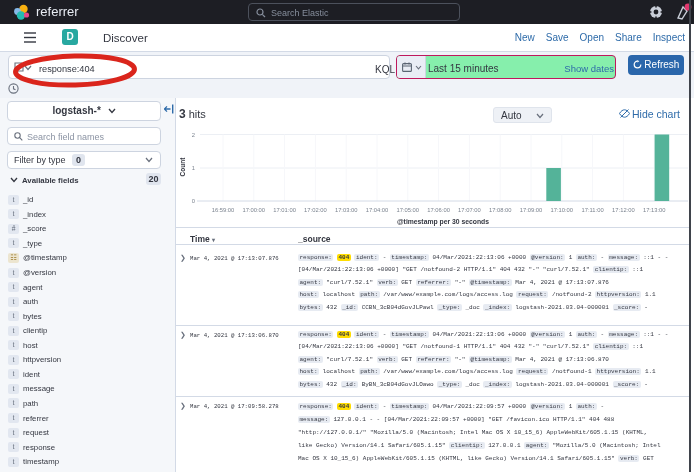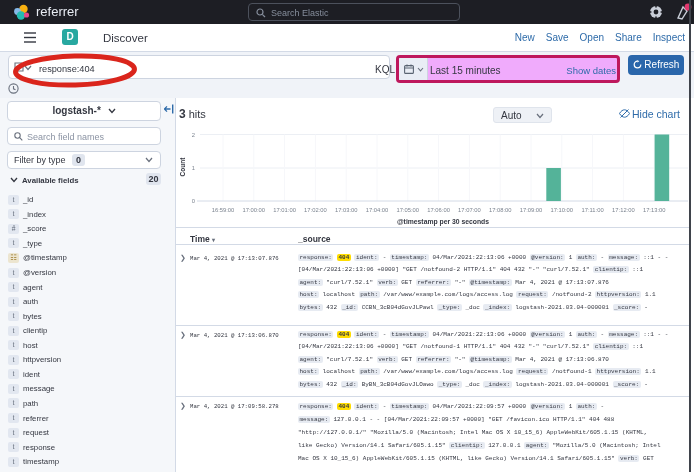--- a/index.html
+++ b/index.html
@@ -14,21 +14,21 @@
   #nav{left:0;top:24px;width:694px;height:27px;background:#fff;border-bottom:1px solid #d3dae6;}
   #appicon{left:62px;top:5px;width:16px;height:16px;background:#28a8a0;border-radius:3px;
            color:#fff;font-size:10px;font-weight:bold;text-align:center;line-height:16px;}
   #discover{left:103px;top:8px;font-size:11.5px;color:#343741;}
   #navlinks{right:9px;top:8px;display:flex;gap:11px;font-size:10px;color:#2e6ba9;}
   
   #qblock{left:0;top:52px;width:694px;height:46px;background:#f0f3f8;}
   #qinput{left:8px;top:3px;width:380px;height:22px;background:#fff;border:1px solid #cdd4e0;border-radius:4px;}
   #qtext{left:30px;top:8px;font-size:9.2px;color:#343741;}
   #kql{left:366px;top:8px;font-size:10px;color:#343741;}
-  #dpick{left:396px;top:3px;width:218px;height:22px;background:#f0abfc;border:3px solid #be185d;border-radius:4px;overflow:hidden;}
+  #dpick{left:396px;top:3px;width:218px;height:22px;background:#86efac;border:1px solid #be185d;border-radius:4px;overflow:hidden;}
   #dprep{left:0;top:0;width:28px;height:24px;background:#e9edf5;border-right:1px solid #cdd4e0;}
   #dtext{left:31px;top:7px;font-size:10px;color:#343741;}
   #showdates{right:1px;top:7px;font-size:9.5px;color:#2e6ba9;}
   #refresh{left:628px;top:3px;width:56px;height:20px;background:#2a66ab;border-radius:4px;
            color:#fff;font-size:10px;text-align:center;line-height:20px;}
   #addfilter{left:28px;top:32px;font-size:9.5px;color:#3d7cc0;margin-top:38px;}
   
   #sidebar{left:0;top:98px;width:175px;height:374px;background:#f5f7fa;border-right:1px solid #d3dae6;}
   .sbox{position:absolute;left:7px;width:152px;background:#fff;border:1px solid #cdd4e0;border-radius:4px;}
   #idxsel{top:3px;height:18px;text-align:center;font-weight:bold;font-size:10px;line-height:18px;}

